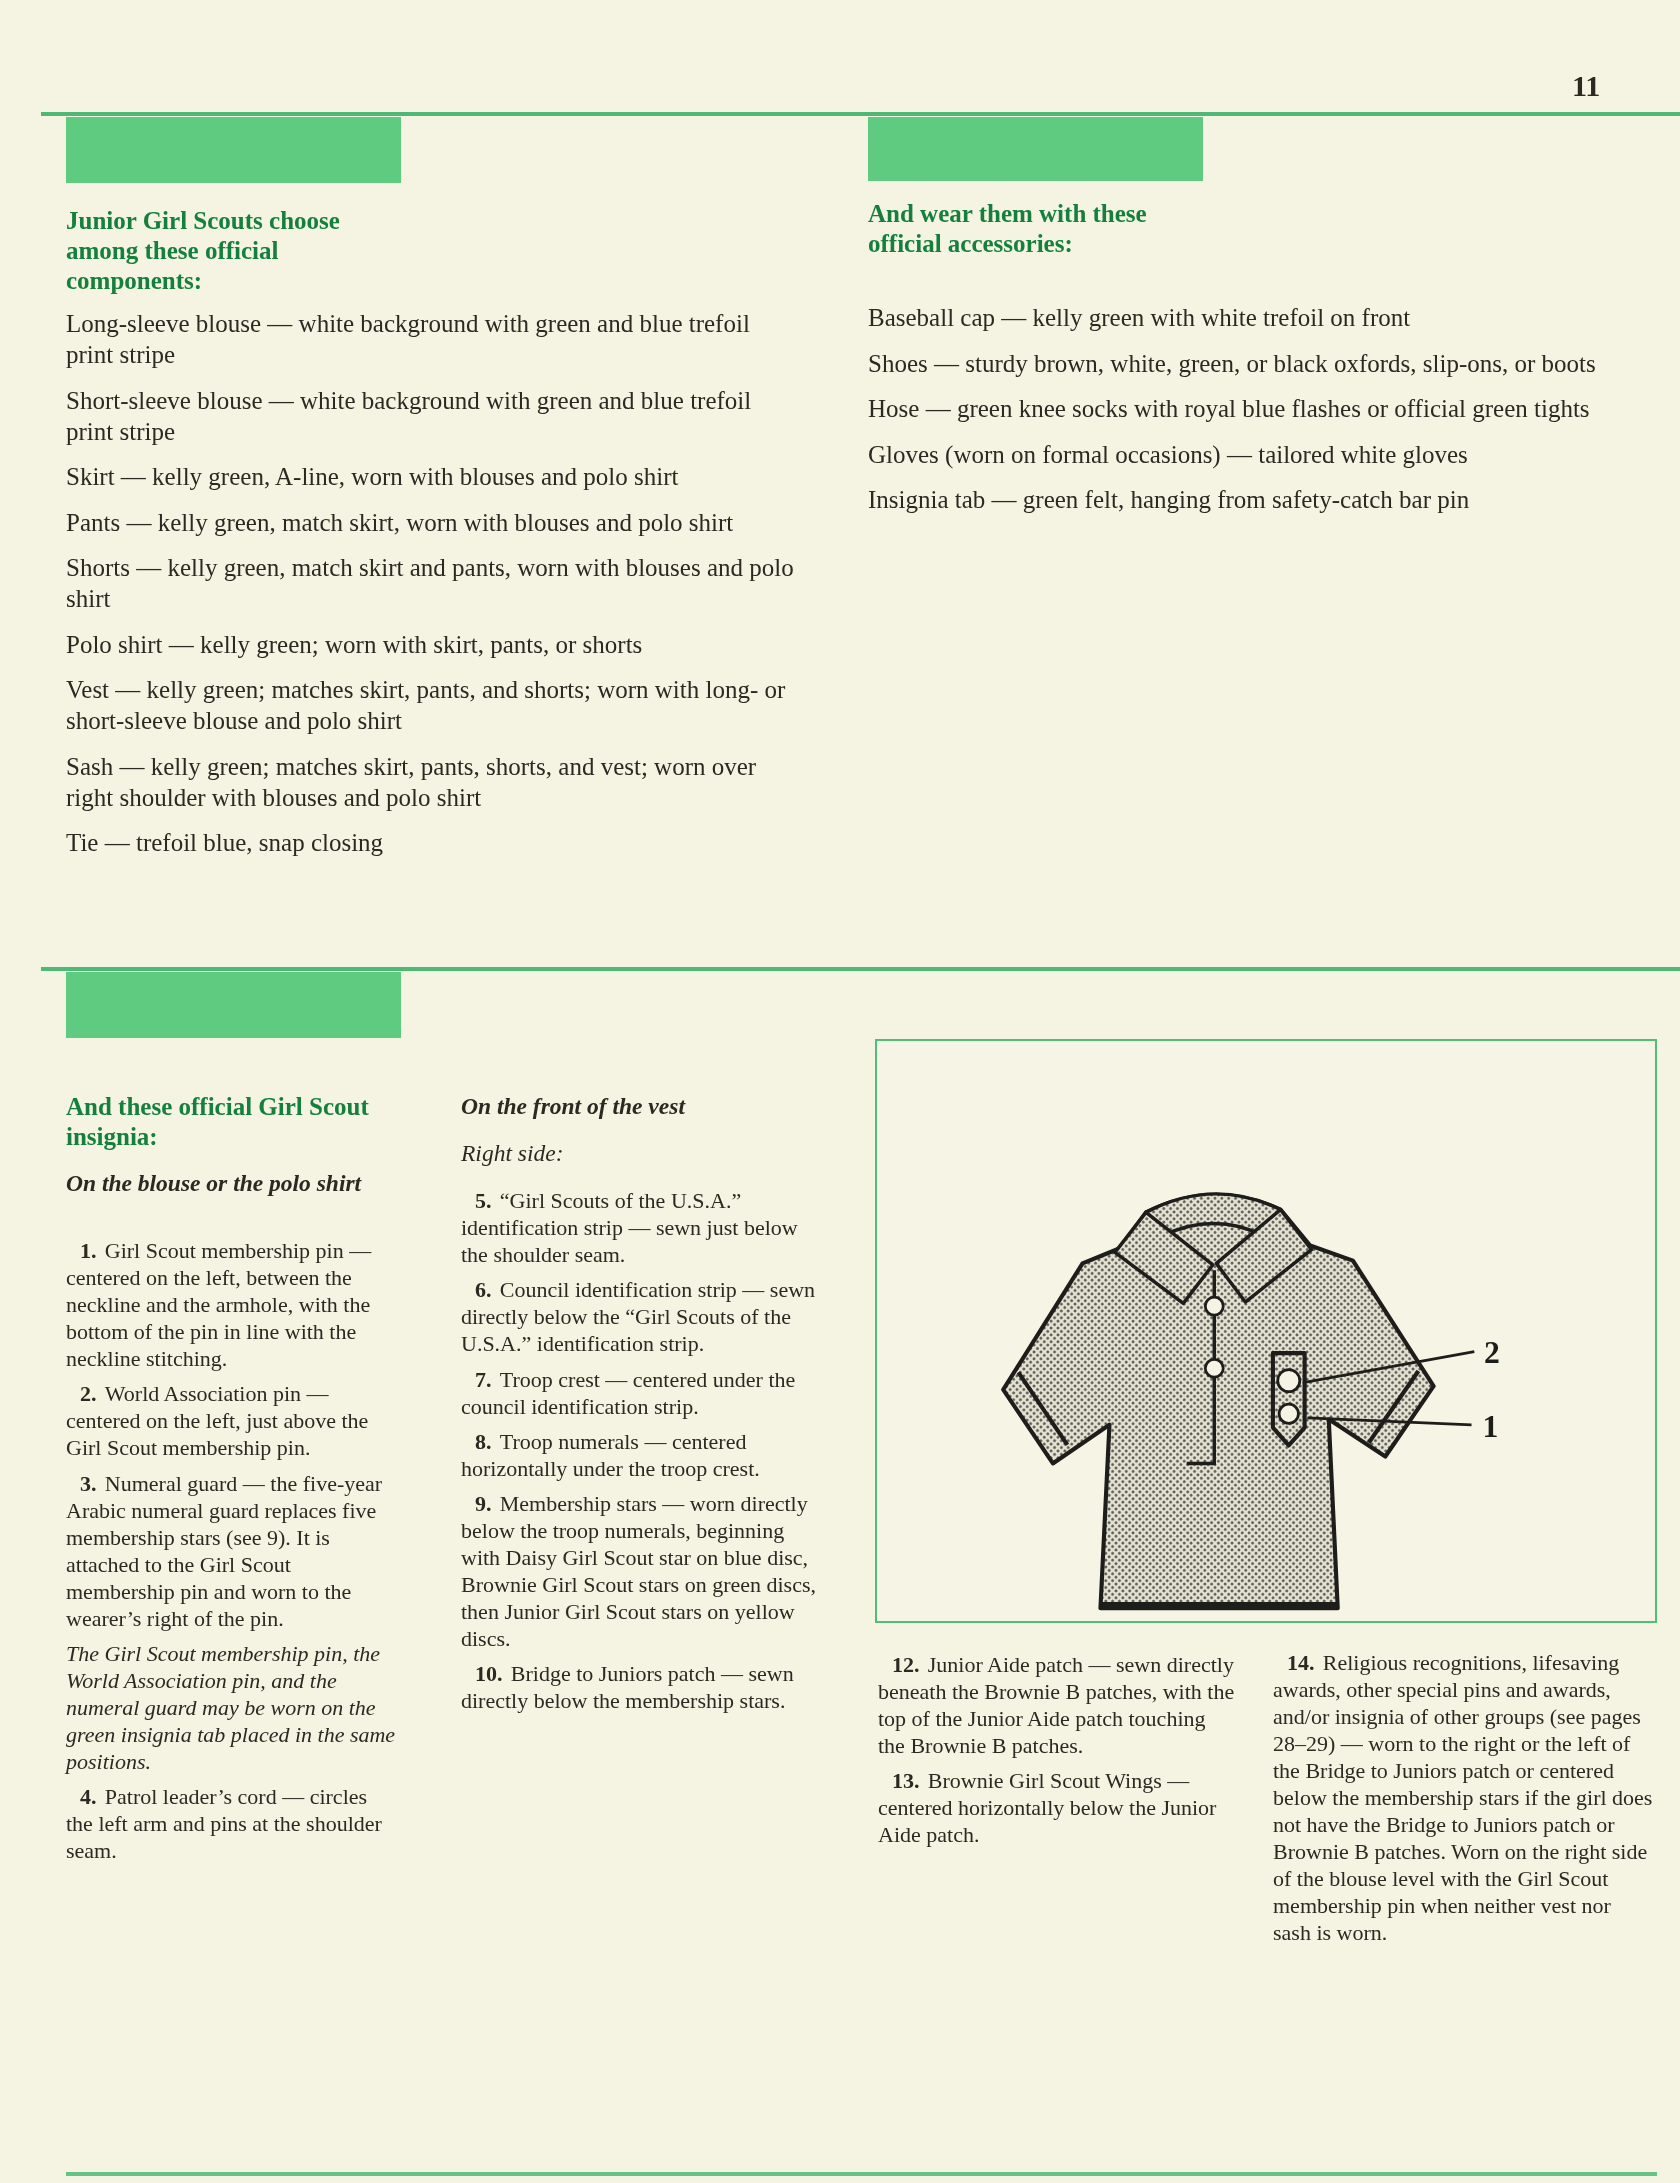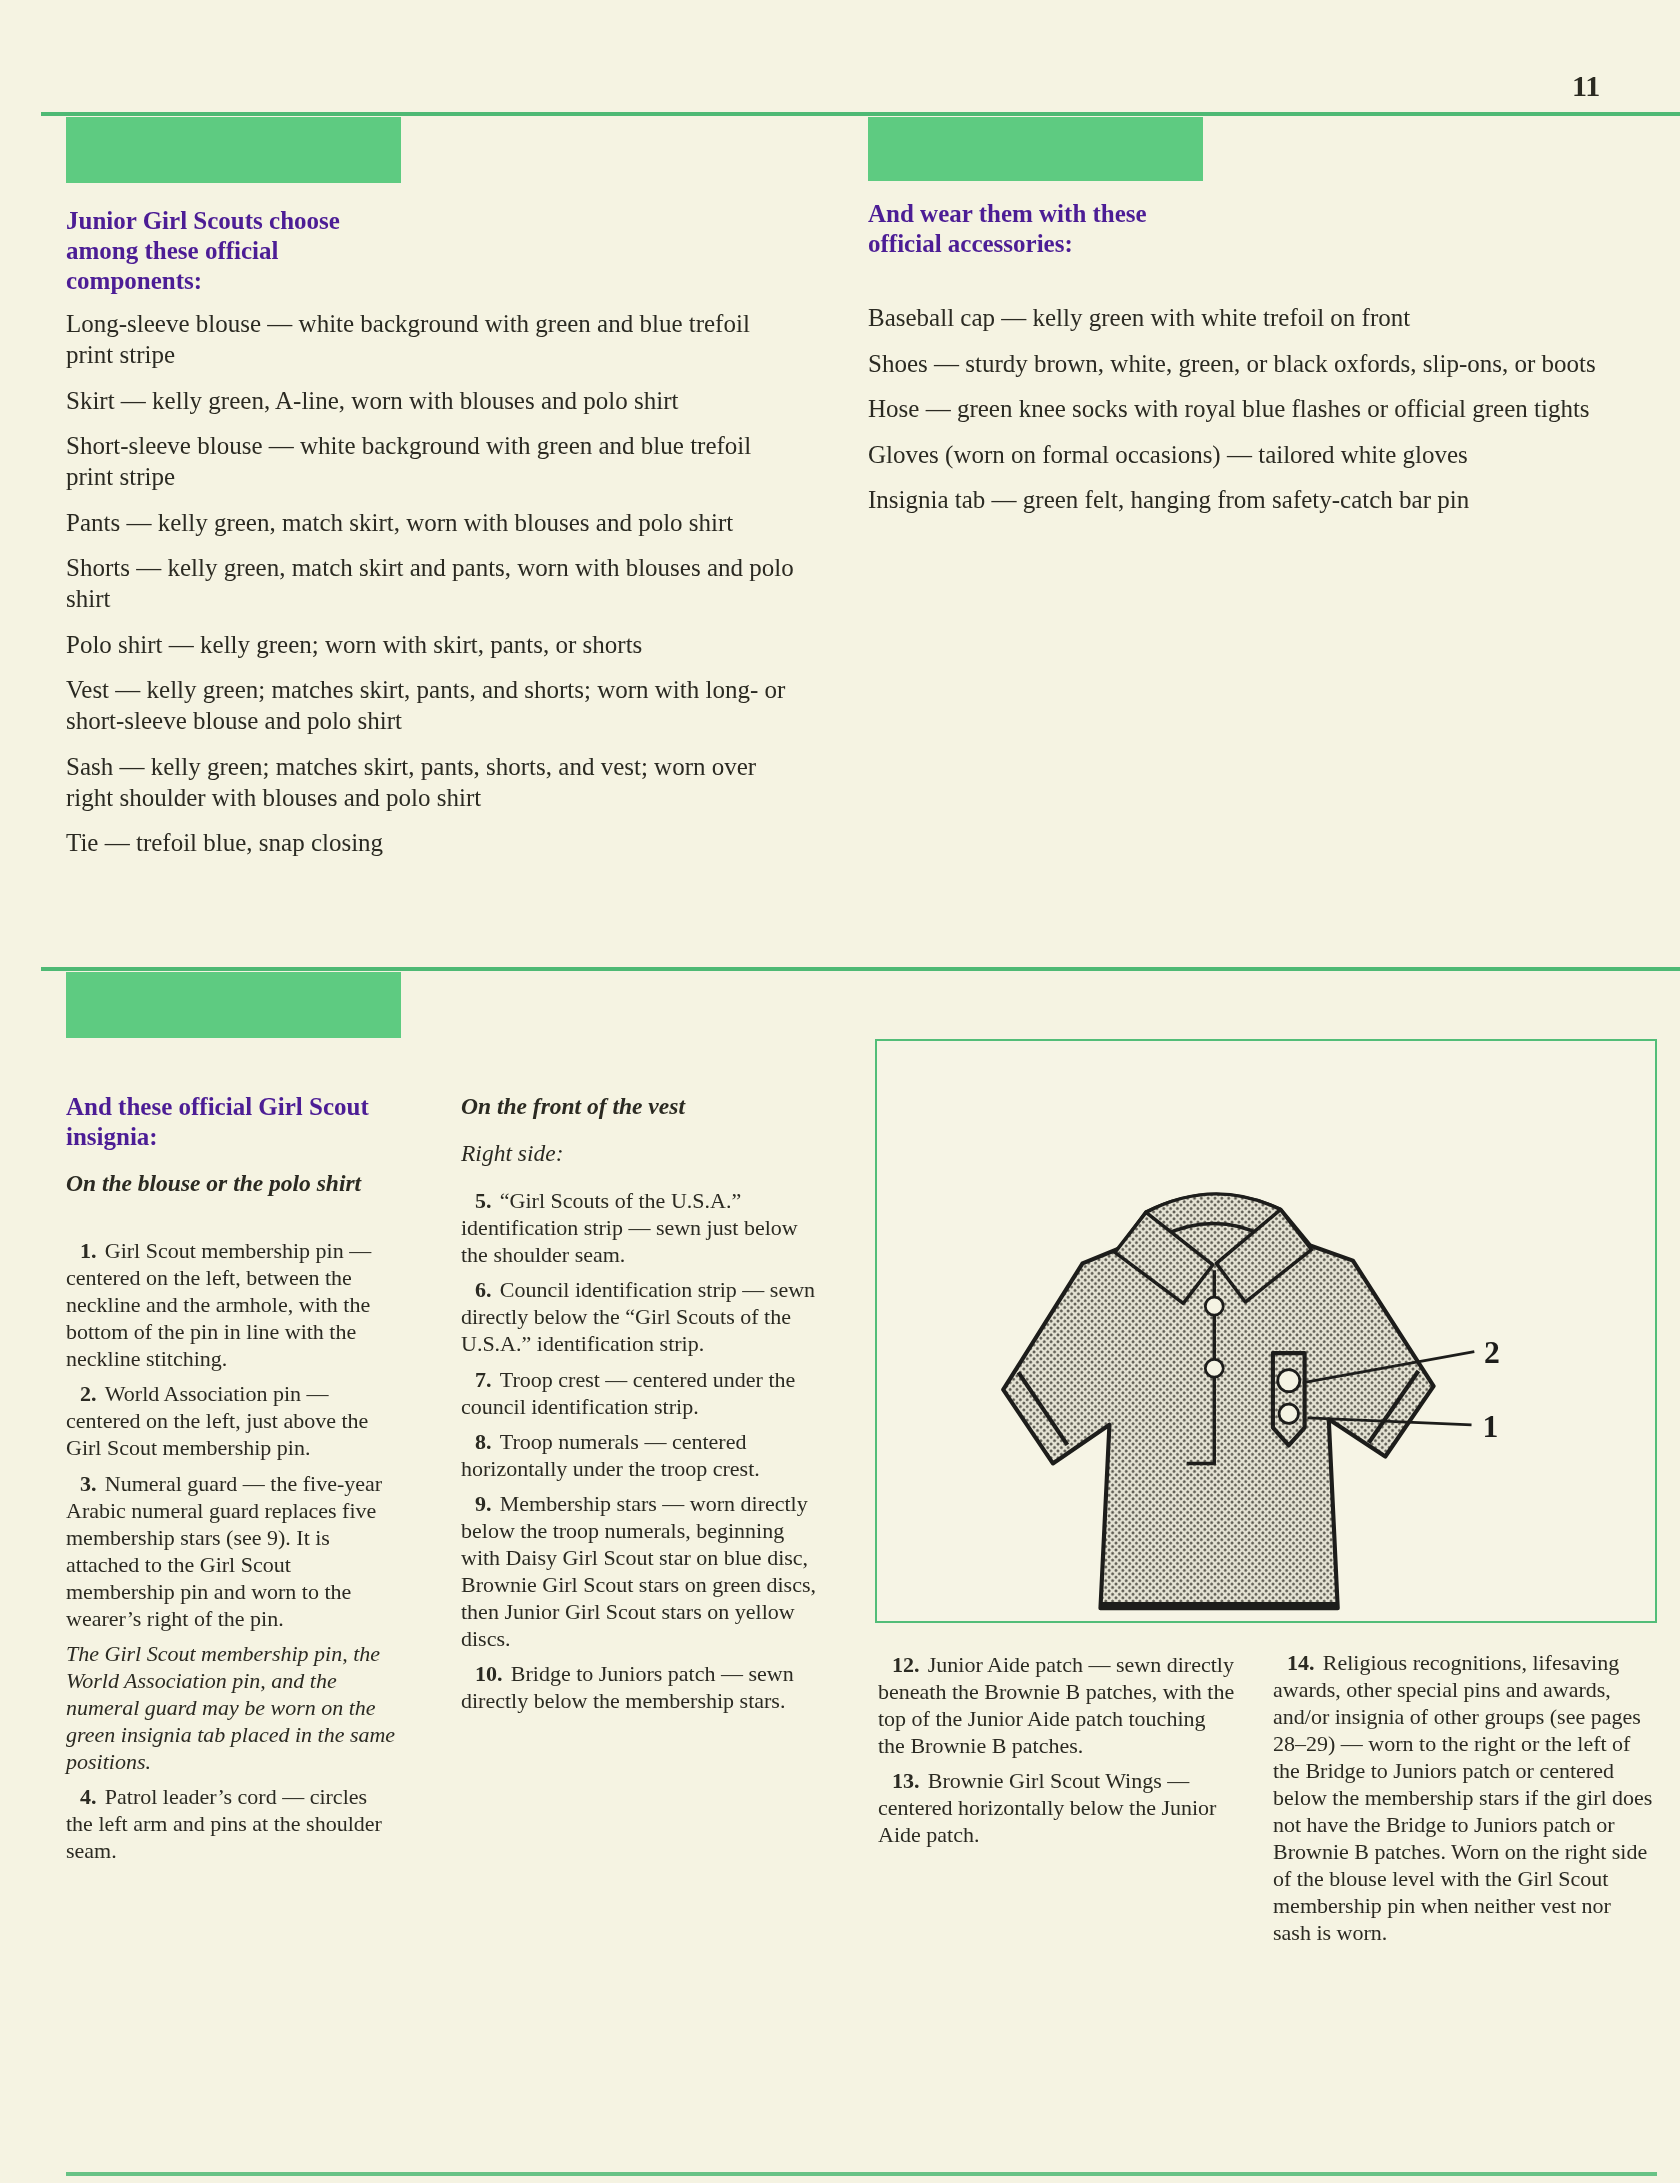--- a/index.html
+++ b/index.html
@@ -9,21 +9,21 @@
     background:#f5f3e2;
     font-family:"Liberation Serif","DejaVu Serif",serif;
     color:#2b2a22;
     overflow:hidden;
   }
   .abs{position:absolute;}
   .rule{position:absolute;background:#4eb974;height:4.1px;}
   .bar{position:absolute;background:#5ecb81;}
   .page-num{position:absolute;left:1572px;top:69px;font-size:30px;font-weight:bold;}
   h2.green{
-    margin:0;color:#4c1d95;font-size:25px;line-height:30px;font-weight:bold;
+    margin:0;color:#15803d;font-size:25px;line-height:30px;font-weight:bold;
   }
   .toplist p{margin:0 0 14.5px 0;font-size:25px;line-height:31px;}
   .subhead{margin:0;font-size:23.5px;line-height:29px;font-weight:bold;font-style:italic;}
   .sidelabel{margin:0;font-size:23.5px;line-height:29px;font-style:italic;}
   .botlist p{margin:0 0 8.3px 0;font-size:22px;line-height:27px;}
   .botlist p.ni{text-indent:14px;}
   .botlist .n{font-weight:bold;padding-right:8.3px;}
   .botlist p.note{font-style:italic;}
   .figbox{
     position:absolute;left:875px;top:1039px;width:778px;height:580px;
@@ -40,22 +40,22 @@
 
   <div class="rule" style="left:41px;right:0;top:112px;"></div>
   <div class="bar" style="left:66px;top:117px;width:335px;height:66px;"></div>
   <div class="bar" style="left:868px;top:117px;width:335px;height:64px;"></div>
 
   <section class="abs" style="left:66px;top:206px;width:324px;">
     <h2 class="green">Junior Girl Scouts choose among these official components:</h2>
   </section>
   <section class="abs toplist" style="left:66px;top:308px;width:735px;">
     <p>Long-sleeve blouse — white background with green and blue trefoil print stripe</p>
+    <p>Short-sleeve blouse — white background with green and blue trefoil print stripe</p>
     <p>Skirt — kelly green, A-line, worn with blouses and polo shirt</p>
-    <p>Short-sleeve blouse — white background with green and blue trefoil print stripe</p>
     <p>Pants — kelly green, match skirt, worn with blouses and polo shirt</p>
     <p>Shorts — kelly green, match skirt and pants, worn with blouses and polo shirt</p>
     <p>Polo shirt — kelly green; worn with skirt, pants, or shorts</p>
     <p>Vest — kelly green; matches skirt, pants, and shorts; worn with long- or short-sleeve blouse and polo shirt</p>
     <p>Sash — kelly green; matches skirt, pants, shorts, and vest; worn over right shoulder with blouses and polo shirt</p>
     <p>Tie — trefoil blue, snap closing</p>
   </section>
 
   <section class="abs" style="left:868px;top:199px;width:331px;">
     <h2 class="green">And wear them with these official accessories:</h2>

